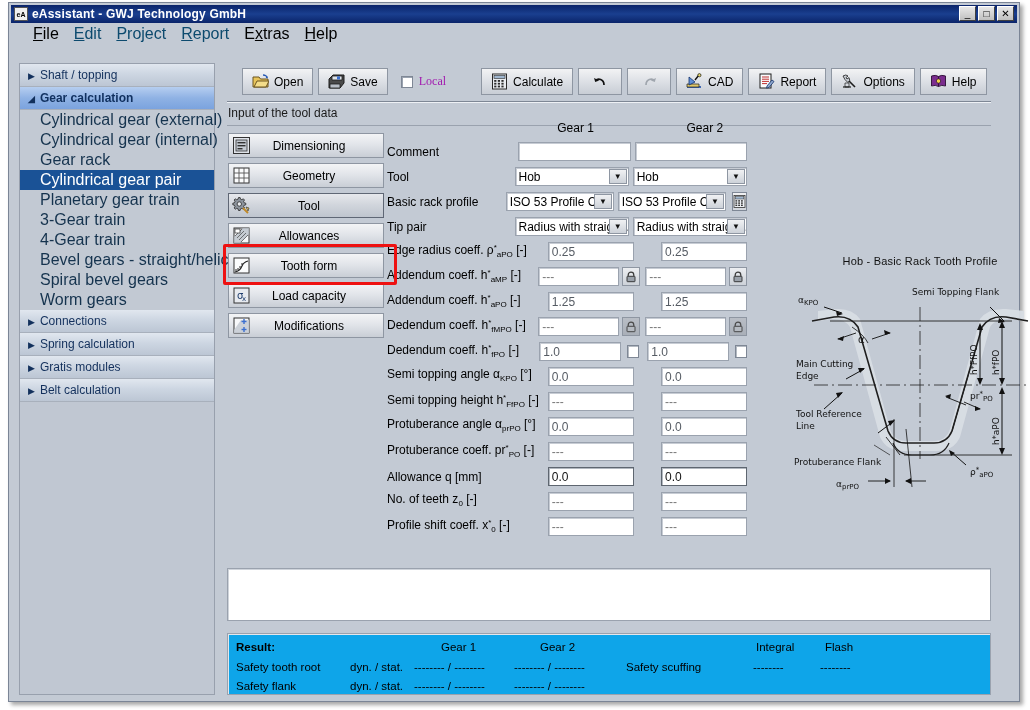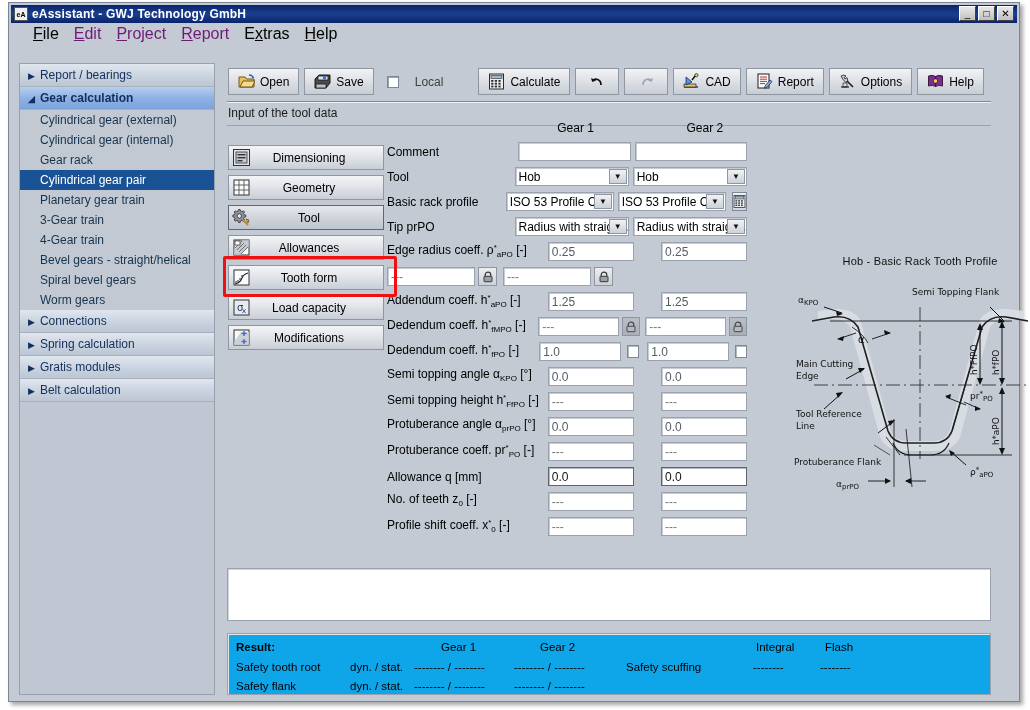--- a/index.html
+++ b/index.html
@@ -52,21 +52,21 @@
   .menubar {
     position: absolute; left: 2px; top: 21px;
     width: 1006px; height: 20px;
     background: #c3cad4;
     display: flex; align-items: center; padding-left: 22px;
     box-sizing: border-box;
   }
   .menu-item {
     font-size: 16px; color: #000; margin-right: 15px; white-space: nowrap;
   }
-  .menu-item.disabled { color: #701a75; }
+  .menu-item.disabled { color: #0c4a6e; }
   .menu-item u { text-decoration: underline; }
   
   .client {
     position: absolute; left: 10px; top: 47px;
     width: 992px; height: 645px;
     box-sizing: border-box;
   }
   
   .sidebar {
     position: absolute; left: 0; top: 13px;
@@ -85,74 +85,74 @@
   .side-group .arrow { font-size: 9px; margin-right: 5px; color: #12305c; }
   .side-group.open {
     background: linear-gradient(to bottom, #b6cef0 0%, #8fb2e4 50%, #7ba3de 100%);
     color: #10305f; font-weight: bold;
   }
   .side-sub {
     background: #c2c9d3;
   }
   .side-item {
     height: 20px; line-height: 20px;
-    padding-left: 20px; font-size: 12px; color: #15334e;
+    padding-left: 20px; font-size: 16px; color: #15334e;
     white-space: nowrap; box-sizing: border-box;
   }
   .side-item.selected {
     background: #1a5296; color: #ffffff; font-weight: normal;
   }
   
   .main {
     position: absolute; left: 203px; top: 13px;
     width: 789px; height: 632px;
     box-sizing: border-box;
   }
   
   .toolbar {
-    position: absolute; left: 6px; top: 0;
+    position: absolute; left: 20px; top: 0;
     width: 764px; height: 37px;
     display: flex; align-items: center; gap: 5px;
     box-sizing: border-box;
   }
   .tb-btn {
     height: 27px; min-width: 60px;
     background: linear-gradient(to bottom, #f2f3f4 0%, #dfe2e7 45%, #c8cdd5 100%);
     border: 1px solid #8e96a2;
     display: flex; align-items: center; justify-content: center; gap: 5px;
     padding: 0 9px; font-size: 12px; color: #000;
     box-sizing: border-box; white-space: nowrap;
   }
   .tb-btn.wide { min-width: 78px; margin-left: 22px; }
   .tb-btn.undo { min-width: 44px; padding: 0 6px; }
   .tb-btn.dim { color: #9aa0a8; }
   .tb-check {
-    display: flex; align-items: center; gap: 16px;
-    font-size: 12px; color: #404040; padding: 0 8px; white-space: nowrap;
+    display: flex; align-items: center; gap: 6px;
+    font-size: 12px; color: #a21caf; padding: 0 8px; white-space: nowrap; font-family: Liberation Serif, serif;
   }
   .chk {
     width: 12px; height: 12px; background: #fff;
     border: 1px solid #7e8795; box-shadow: inset 1px 1px 0 #9aa3b0;
     box-sizing: border-box;
   }
   .tb-icon { width: 17px; height: 17px; flex: 0 0 17px; }
   .tb-sep-line {
     position: absolute; left: 5px; top: 38px; width: 764px;
     border-top: 1px solid #7e8795; border-bottom: 1px solid #eef1f5;
   }
   .subtitle {
     position: absolute; left: 6px; top: 43px;
     font-size: 12px; color: #1a1a1a; white-space: nowrap;
   }
   .sub-line {
     position: absolute; left: 5px; top: 62px; width: 764px;
     border-top: 1px solid #9aa2ae;
   }
   
-  .navtabs { position: absolute; left: 6px; top: 70px; width: 156px; margin-top: 12px; }
+  .navtabs { position: absolute; left: 6px; top: 70px; width: 156px; }
   .nav-btn {
     height: 25px; margin-bottom: 5px;
     background: linear-gradient(to bottom, #f3f4f6 0%, #e2e5ea 45%, #c9ced6 100%);
     border: 1px solid #8e96a2;
     display: flex; align-items: center;
     box-sizing: border-box; position: relative;
   }
   .nav-btn .nav-ico {
     width: 19px; height: 19px; margin-left: 3px; flex: 0 0 19px;
   }
@@ -287,21 +287,21 @@
       <div class="menu-item disabled"><u>P</u>roject</div>
       <div class="menu-item disabled"><u>R</u>eport</div>
       <div class="menu-item">E<u>x</u>tras</div>
       <div class="menu-item"><u>H</u>elp</div>
     </div>
 
     <div class="client">
 
       <div class="sidebar">
         <div class="side-group">
-          <span class="arrow">▶</span><span>Report / bearings</span>
+          <span class="arrow">▶</span><span>Shaft / topping</span>
         </div>
 
         <div class="side-group open">
           <span class="arrow">◢</span><span>Gear calculation</span>
         </div>
         <div class="side-sub">
           <div class="side-item">Cylindrical gear (external)</div>
           <div class="side-item">Cylindrical gear (internal)</div>
           <div class="side-item">Gear rack</div>
           <div class="side-item selected">Cylindrical gear pair</div>
@@ -575,40 +575,41 @@
                     <rect x="8" y="7.4" width="1.8" height="1.4"></rect>
                   <rect x="2.4" y="9.6" width="1.8" height="1.4"></rect>
                     <rect x="5.2" y="9.6" width="1.8" height="1.4"></rect>
                     <rect x="8" y="9.6" width="1.8" height="1.4"></rect>
                 </g>
               </svg>
             </div>
           </div>
 
           <div class="frow">
-            <div class="flabel">Tip prPO</div>
+            <div class="flabel">Tip pair</div>
             <div class="fi combo">
               <span>Radius with straight...</span>
               <span class="combo-arrow">▼</span>
             </div>
             <div class="fgap"></div>
             <div class="fi combo">
               <span>Radius with straight...</span>
               <span class="combo-arrow">▼</span>
             </div>
           </div>
 
           <div class="frow">
             <div class="flabel"><span>Edge radius coeff. ρ</span><sup>*</sup><sub>aPO</sub> <span>[-]</span></div>
             <div class="fi">0.25</div>
             <div style="width:28px"></div>
             <div class="fi">0.25</div>
           </div>
 
           <div class="frow">
+            <div class="flabel"><span>Addendum coeff. h</span><sup>*</sup><sub>aMP</sub> <span>[-]</span></div>
             <div class="fi blank">---</div>
             <div class="lockbtn">
               <svg width="12" height="12" viewBox="0 0 12 12">
                 <path d="M3.2 5.5 v-1.6 a2.8 2.8 0 0 1 5.6 0 v1.6" fill="none" stroke="#3a3a3a" stroke-width="1.2"></path>
                 <rect x="2" y="5.3" width="8" height="5.4" rx="0.6" fill="#9aa1aa" stroke="#2c2c2c" stroke-width="0.9"></rect>
               </svg>
             </div>
             <div style="width:6px"></div>
             <div class="fi blank">---</div>
             <div class="lockbtn">

